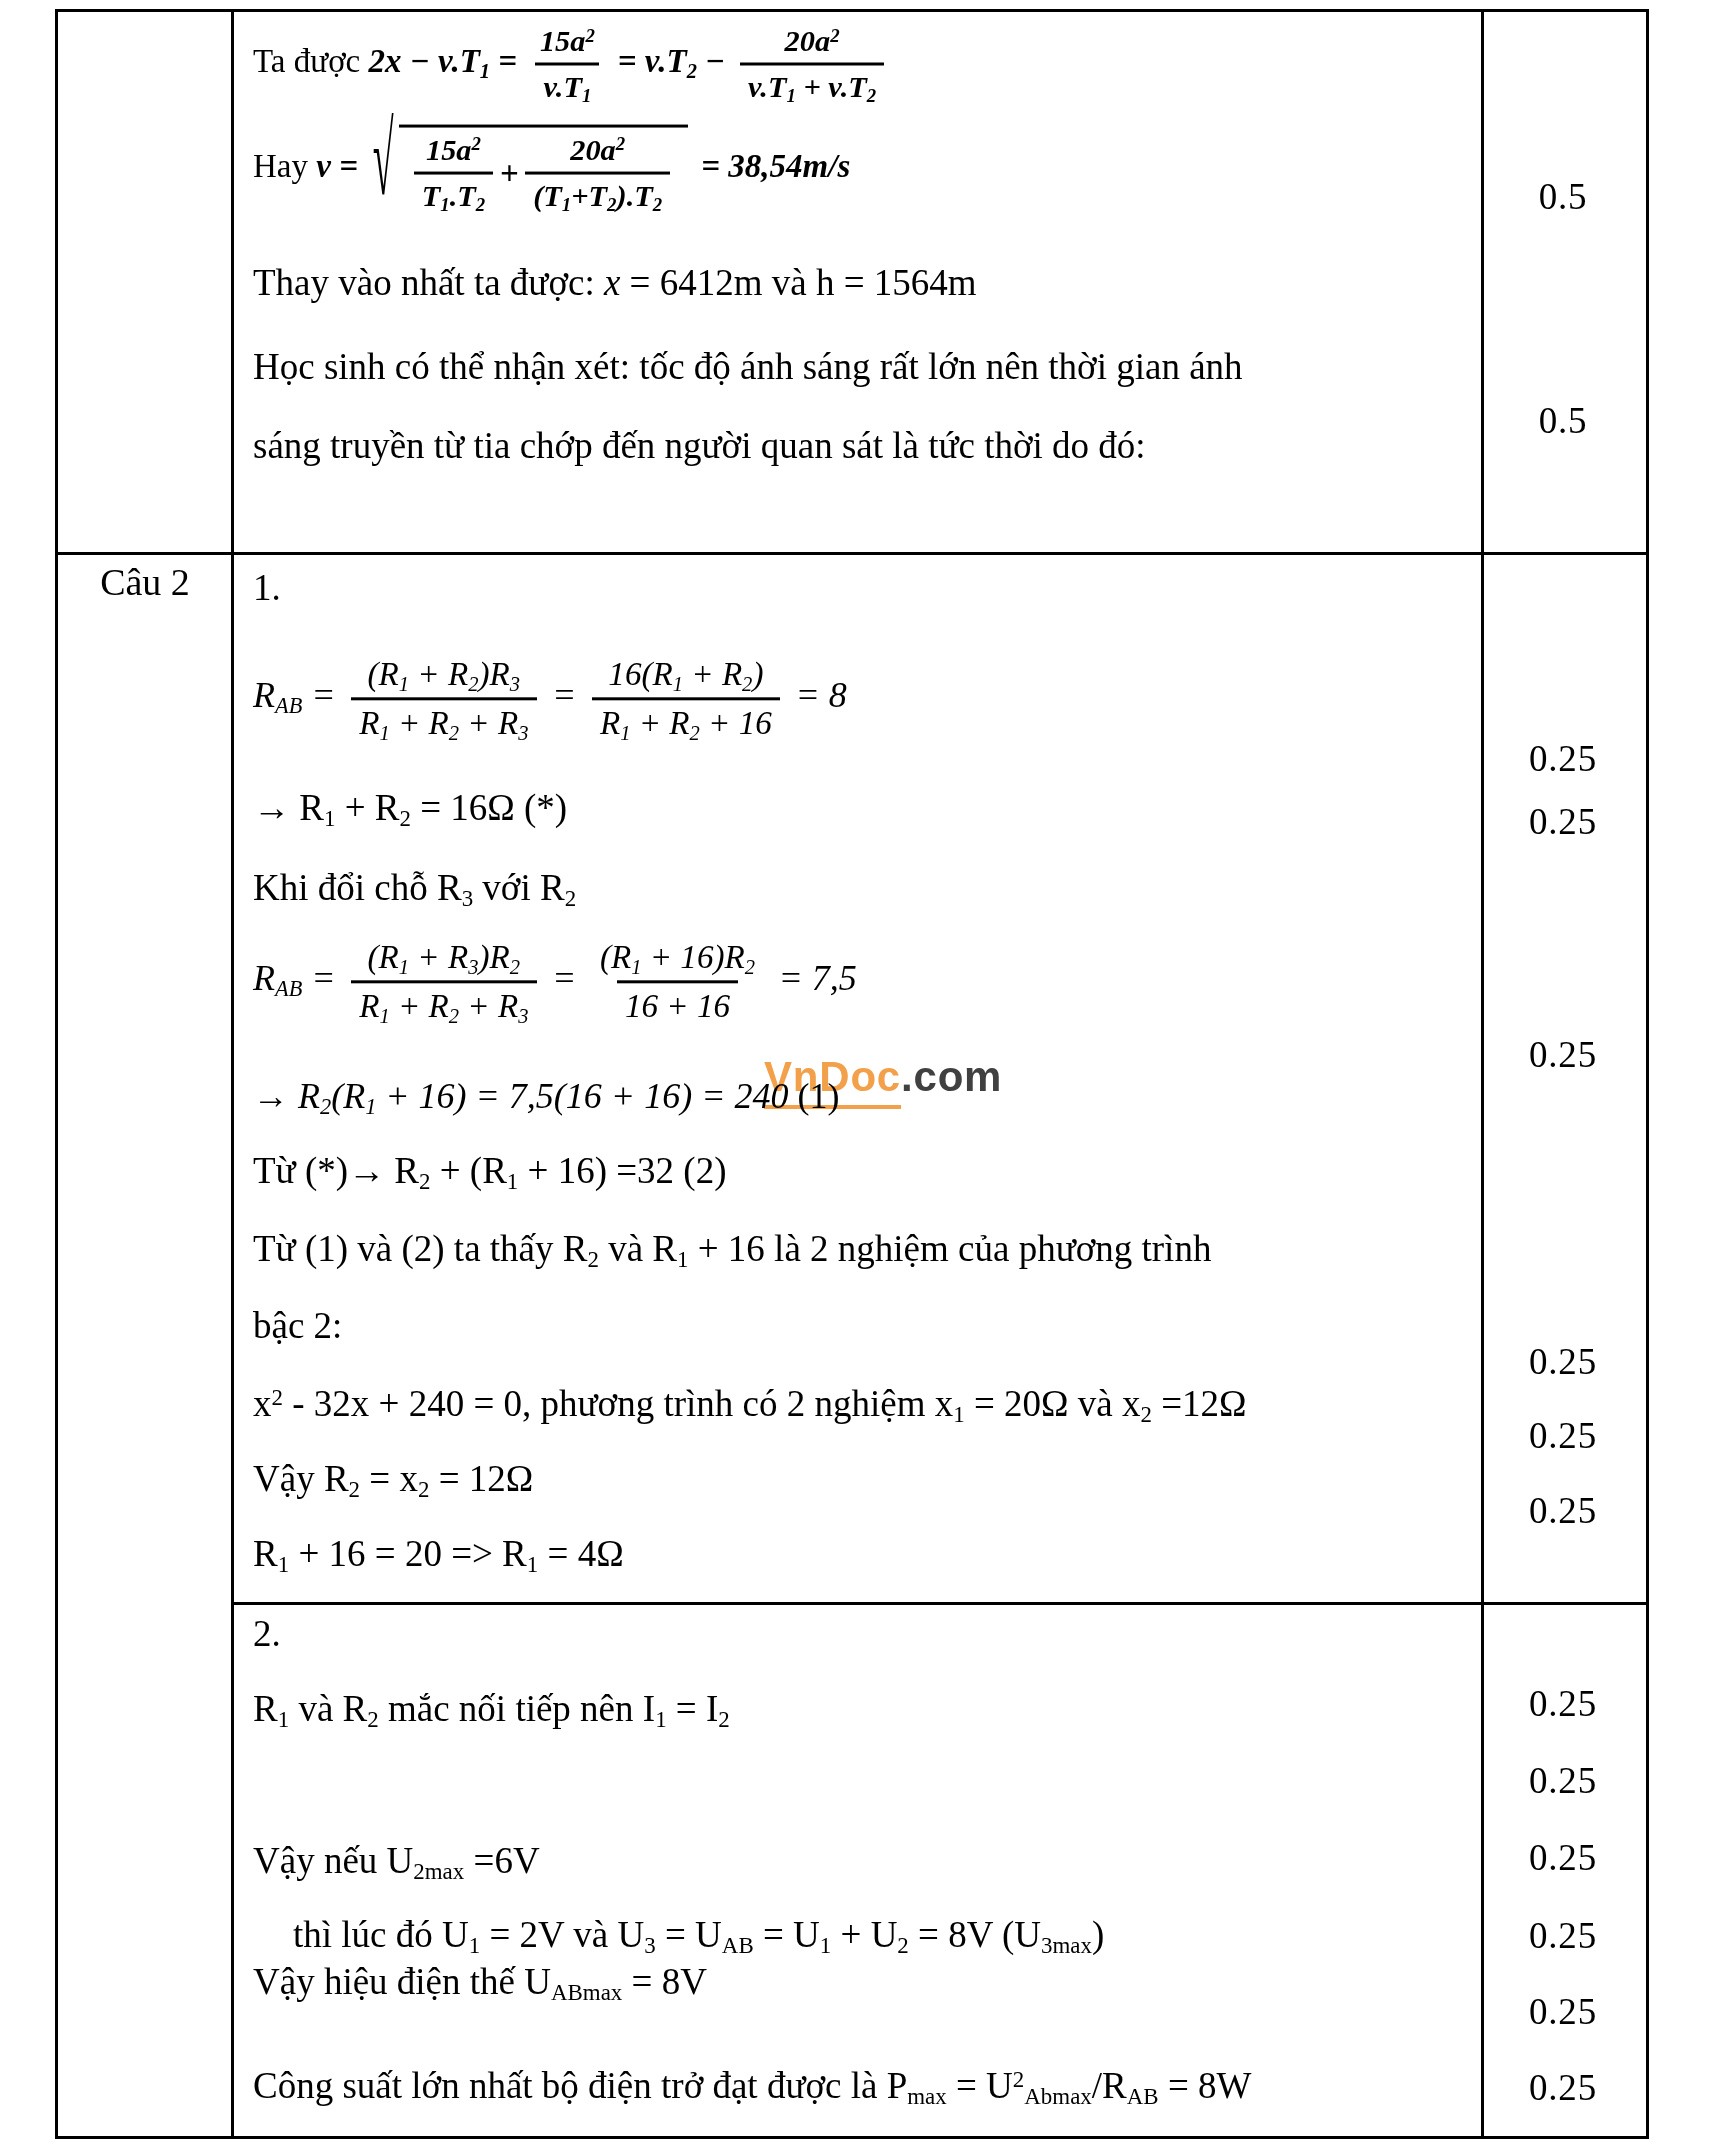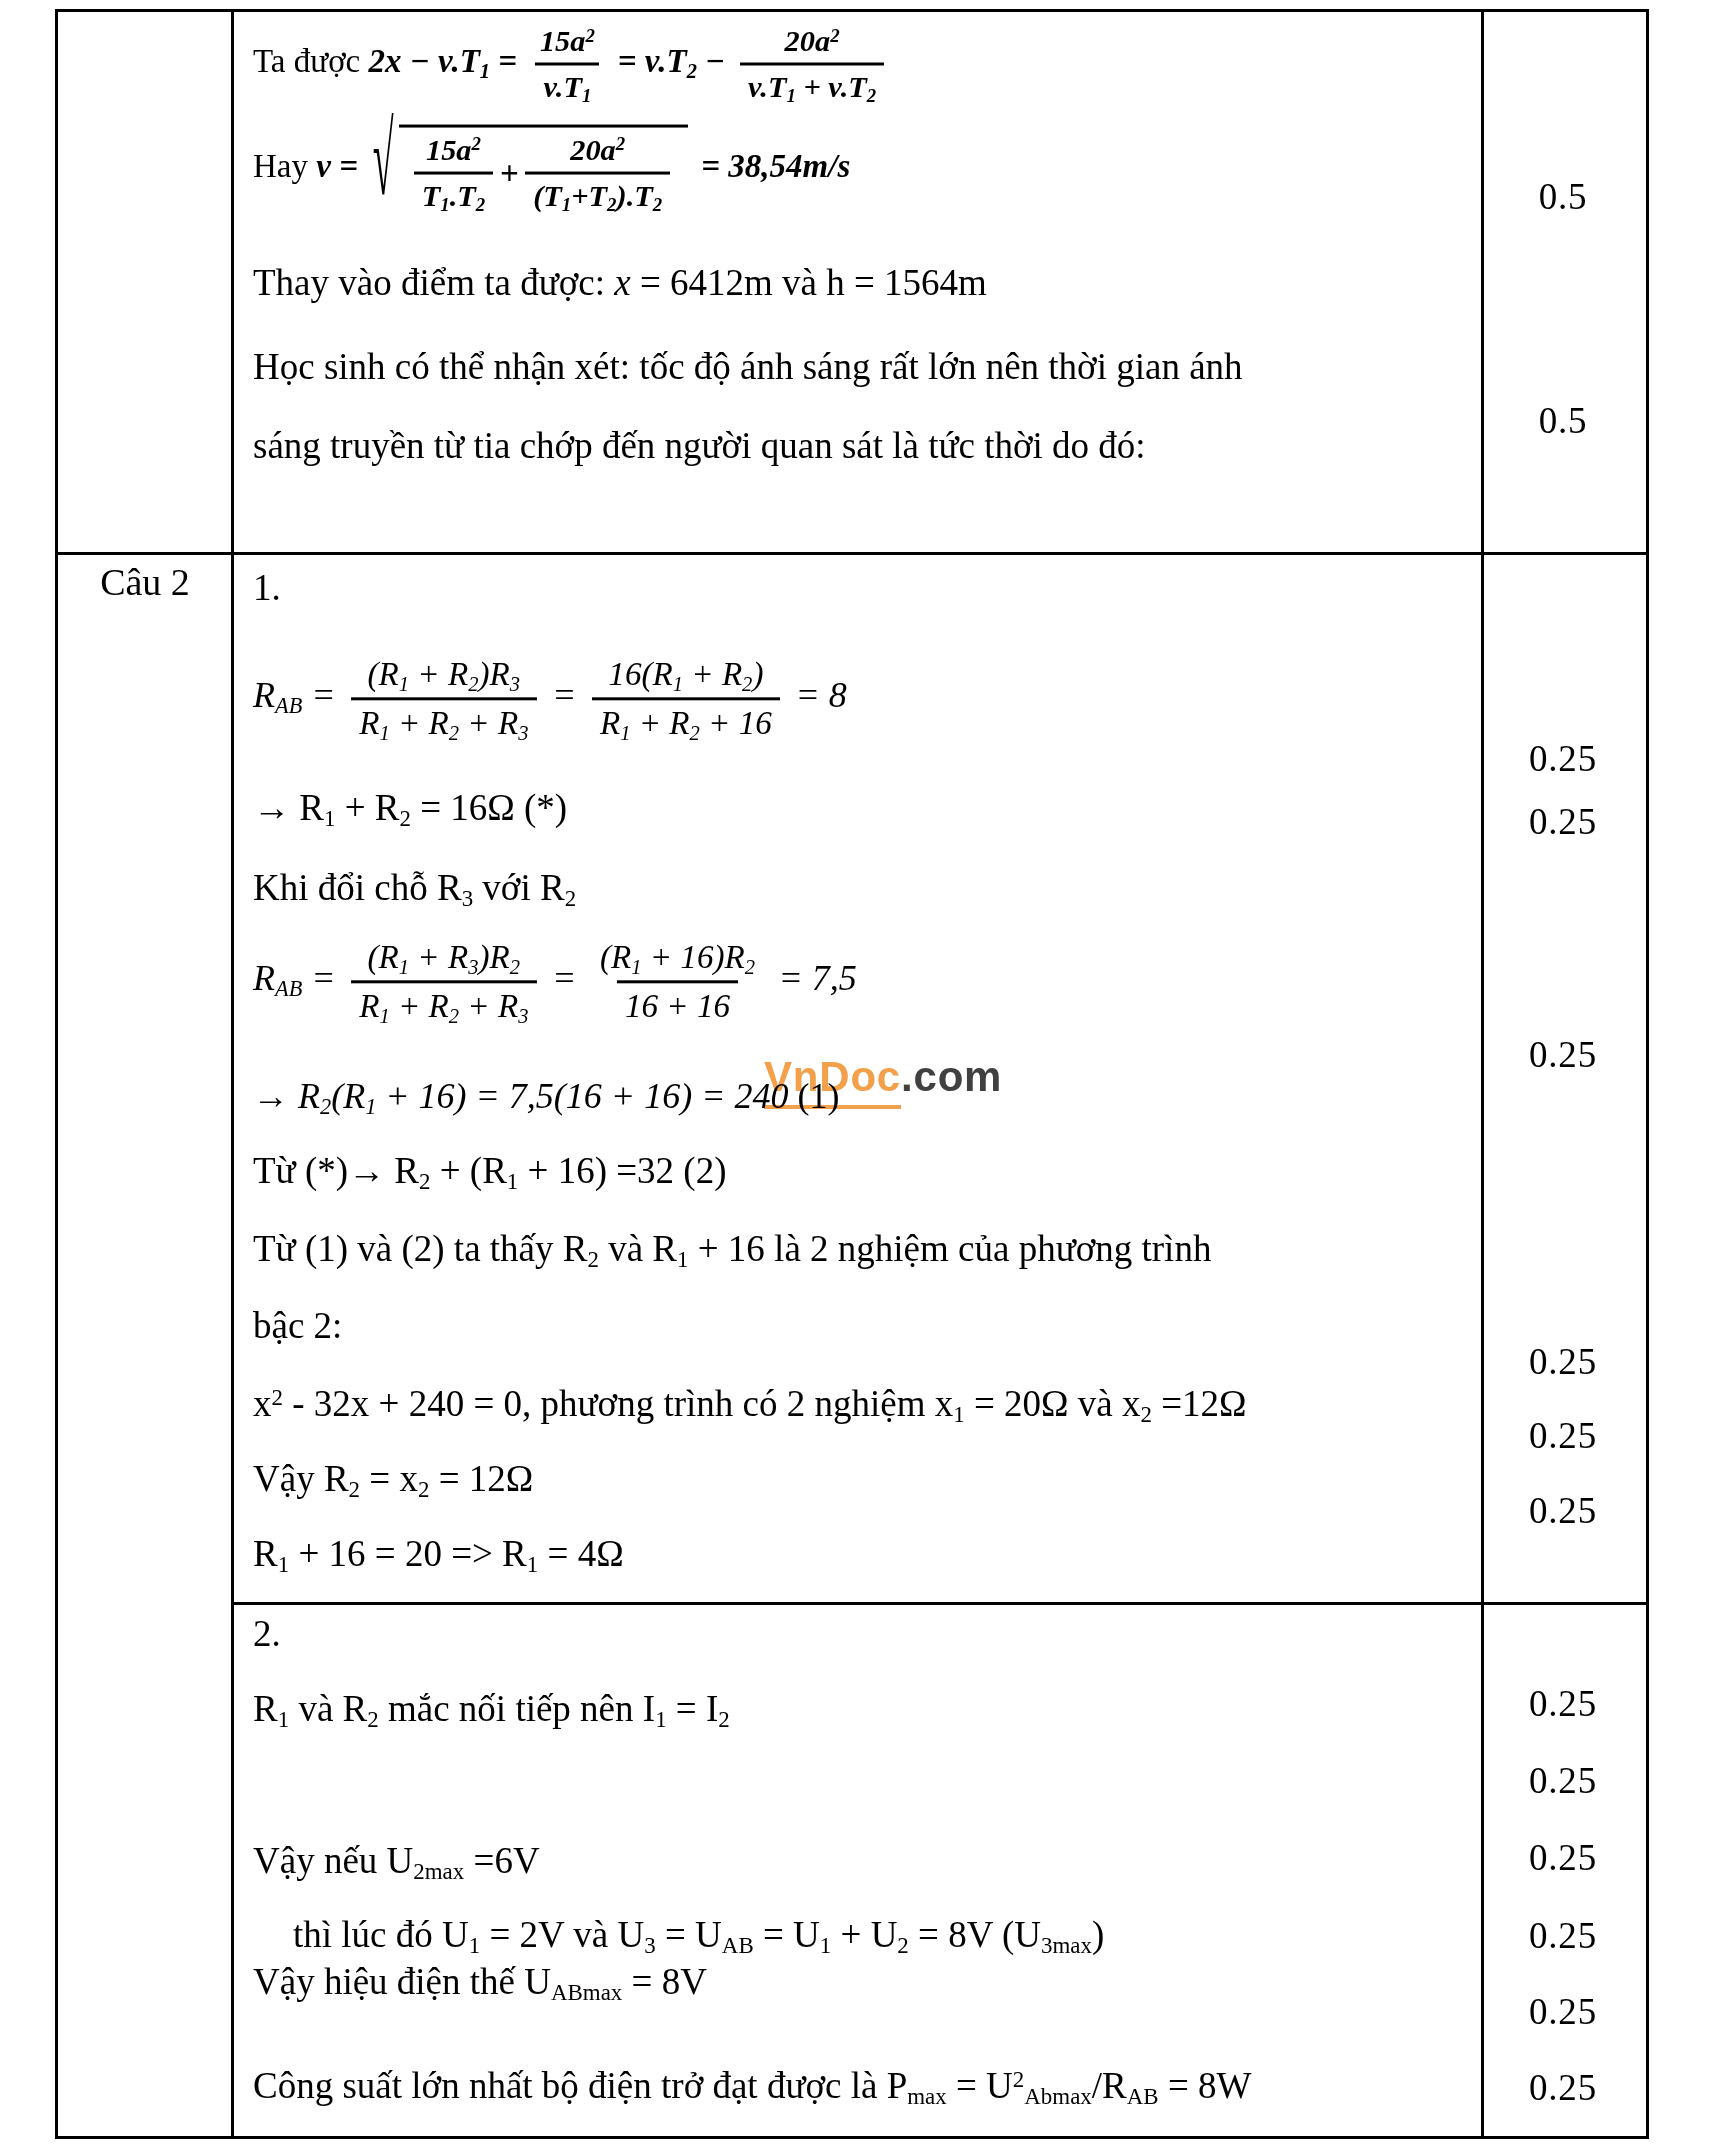--- a/index.html
+++ b/index.html
@@ -75,21 +75,21 @@
             <span class="num"><span>15a</span><sup>2</sup></span>
             <span class="den"><span>T</span><sub>1</sub><span>.T</span><sub>2</sub></span>
           </span>
           <span> + </span>
           <span class="frac">
             <span class="num"><span>20a</span><sup>2</sup></span>
             <span class="den"><span>(T</span><sub>1</sub><span>+T</span><sub>2</sub><span>).T</span><sub>2</sub></span>
           </span>
         </span>
       </span><span> = 38,54m/s</span></div>
-    <div class="line vn" style="left: 253px; top: 283px;"><span>Thay vào điểm ta được:  </span><span class="it">x</span><span> =  6412m và h = 1564m</span></div>
+    <div class="line vn" style="left: 253px; top: 283px;"><span>Thay vào nhất ta được:  </span><span class="it">x</span><span> =  6412m và h = 1564m</span></div>
     <div class="line vn" style="left: 253px; top: 367px; text-align: right;"><span>Học sinh có thể nhận xét: tốc độ ánh sáng rất lớn nên thời gian ánh</span></div>
     <div class="line vn" style="left: 253px; top: 446px;"><span>sáng truyền từ tia chớp đến người quan sát là tức thời do đó:</span></div>
     <div class="score" style="left: 1563px; top: 196px;">0.5</div>
     <div class="score" style="left: 1563px; top: 420px;">0.5</div>
     <div class="row-label" style="left: 145px; top: 582px;">Câu 2</div>
     <div class="line vn" style="left: 253px; top: 588px;"><span>1.</span></div>
     <div class="line math" style="left: 253px; top: 699px;"><span>R</span><sub>AB</sub><span> = </span><span class="frac">
         <span class="num"><span>(R</span><sub>1</sub><span> + R</span><sub>2</sub><span>)R</span><sub>3</sub></span>
         <span class="den"><span>R</span><sub>1</sub><span> + R</span><sub>2</sub><span> + R</span><sub>3</sub></span>
       </span><span> = </span><span class="frac">

